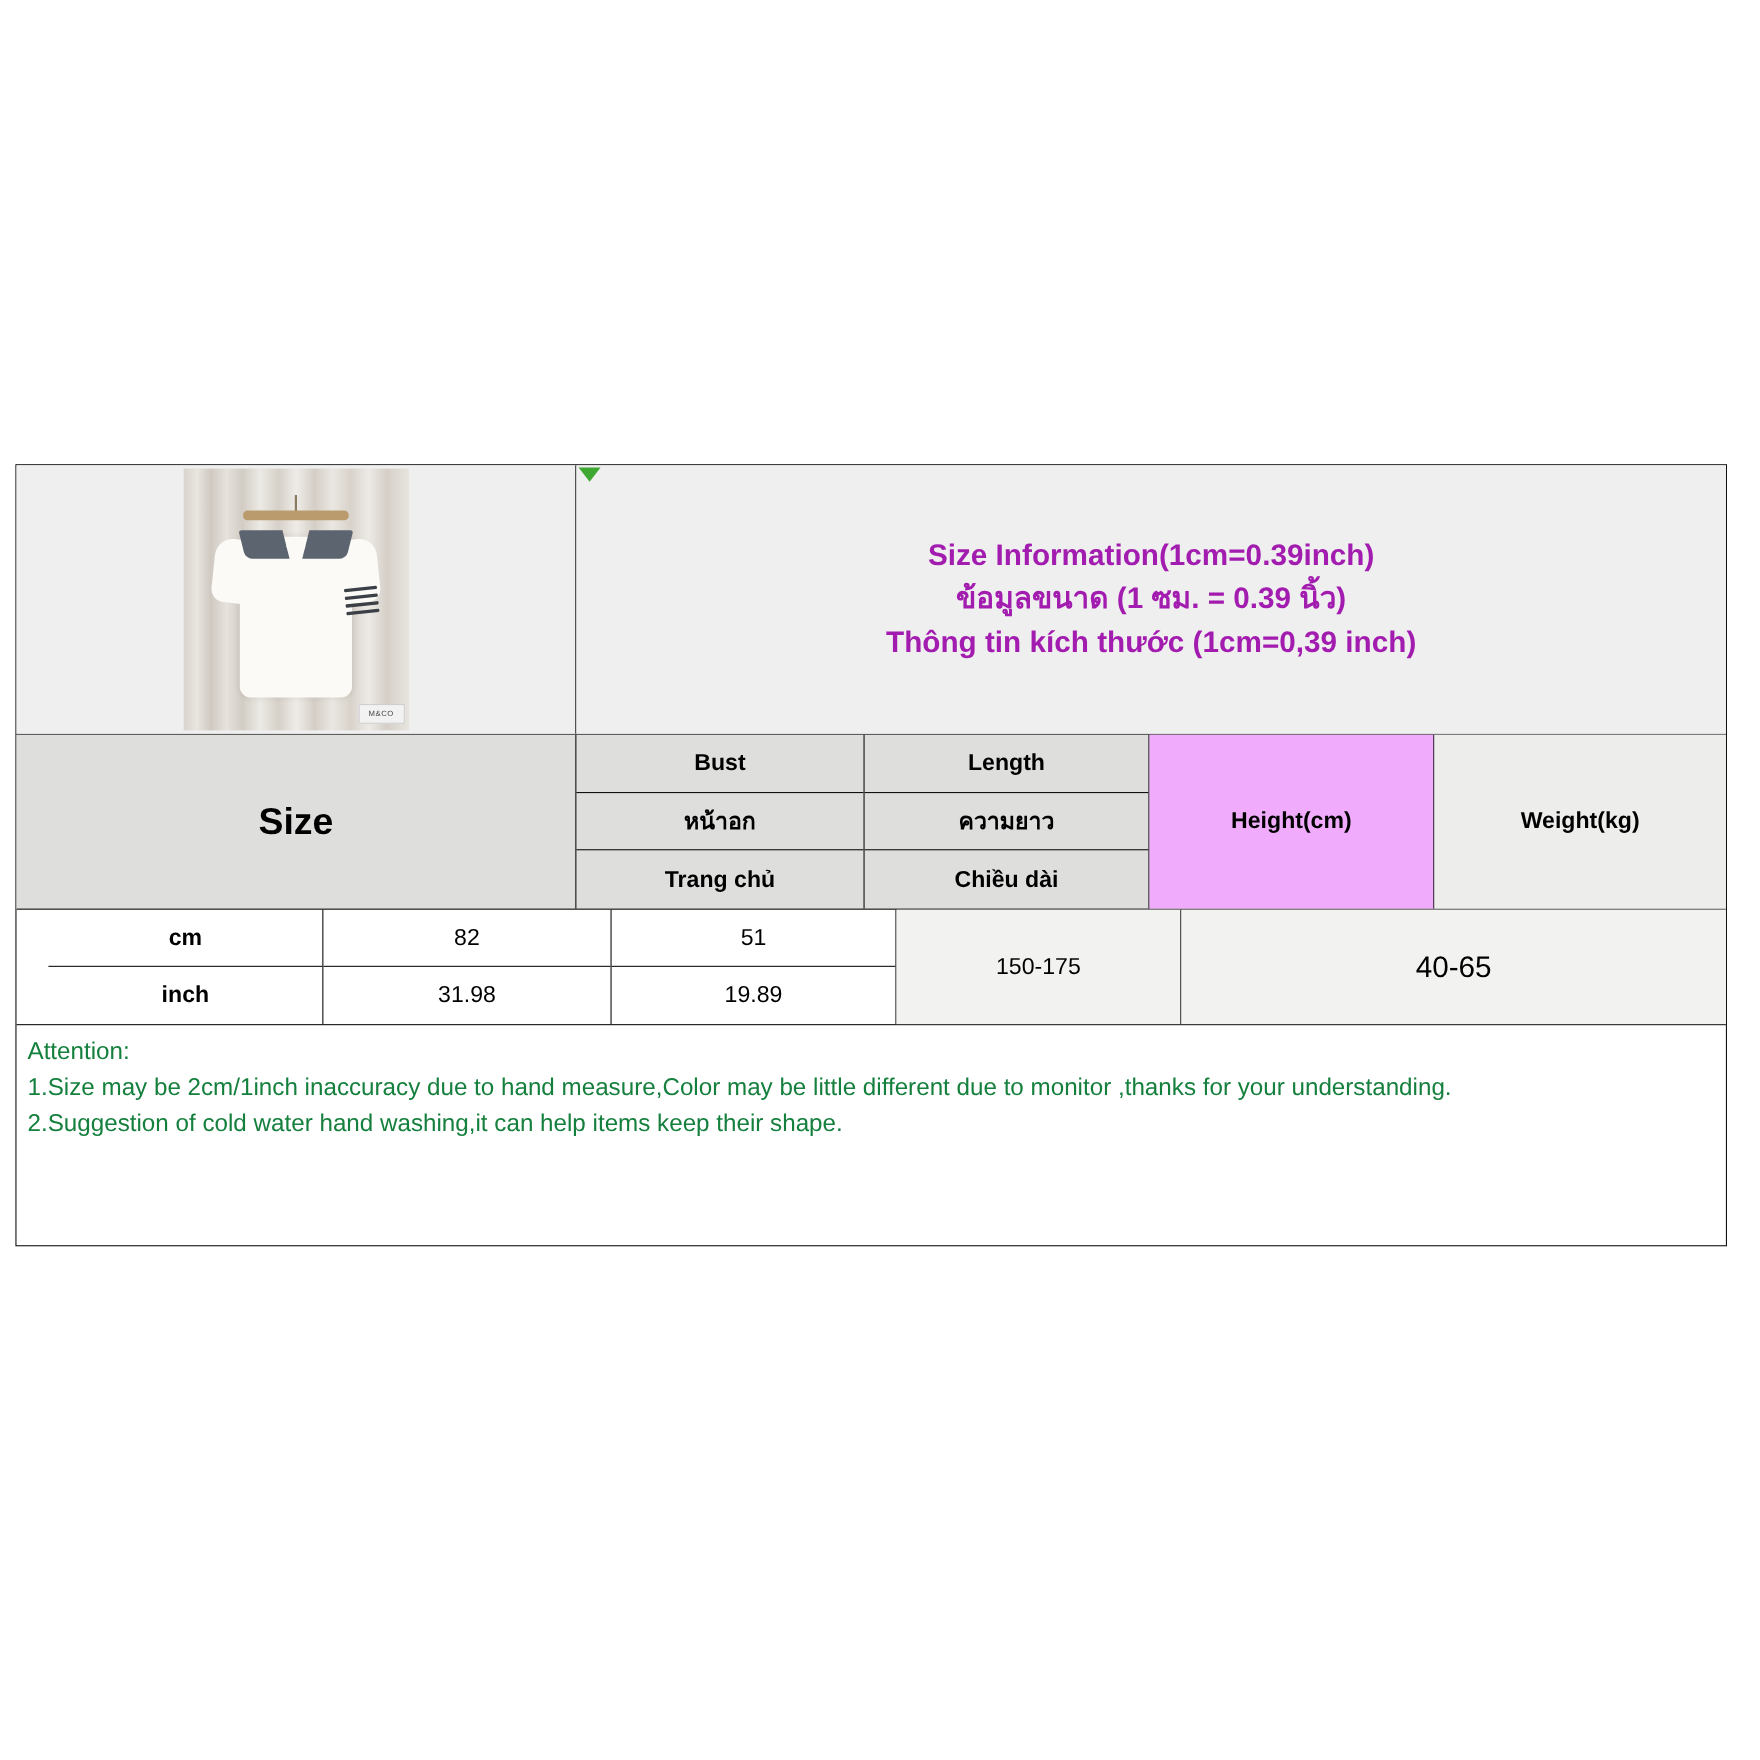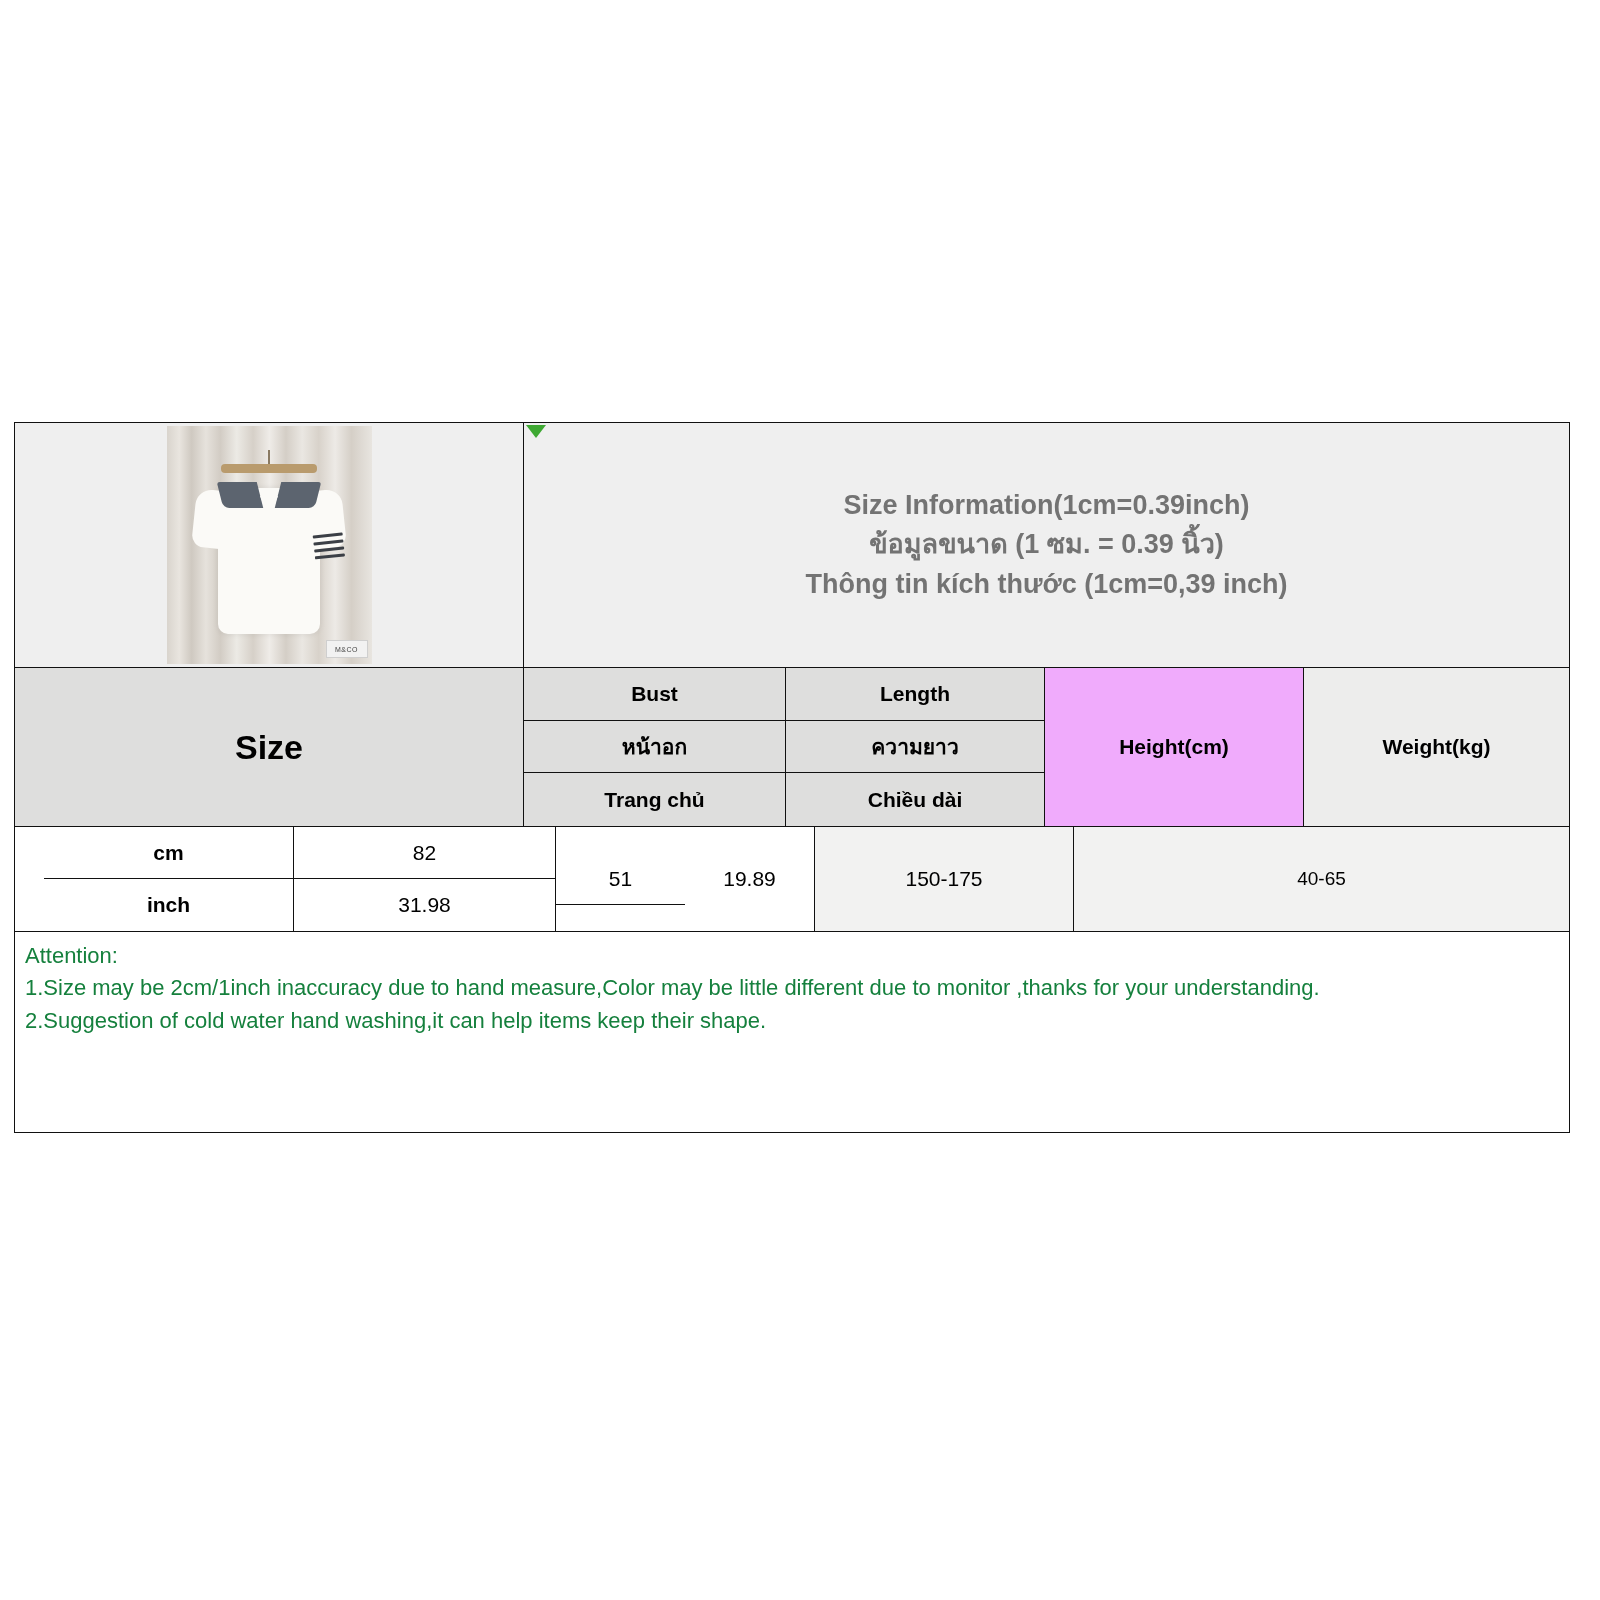--- a/index.html
+++ b/index.html
@@ -162,21 +162,21 @@
     top: 2px;
     width: 0;
     height: 0;
     border-left: 10px solid transparent;
     border-right: 10px solid transparent;
     border-top: 13px solid #3ea832;
   }
   .title-line {
     font-weight: bold;
     font-size: 27px;
-    color: #737373;
+    color: #a21caf;
     line-height: 1.45;
   }
   
   .cols-row {
     display: flex;
     height: 158px;
     border-bottom: 1px solid #111111;
     background: #dededd;
   }
   .cell {
@@ -224,34 +224,34 @@
     display: flex;
     align-items: center;
     justify-content: center;
     border-bottom: 1px solid #111111;
     font-size: 21px;
     font-weight: bold;
     box-sizing: border-box;
   }
   .unit-col .sub:last-child { border-bottom: none; }
   .val-col { width: 262px; flex-direction: column; padding: 0; }
-  .val-col2 { width: 259px; flex-direction: row; padding: 0; }
+  .val-col2 { width: 259px; flex-direction: column; padding: 0; }
   .val-col .sub, .val-col2 .sub {
     width: 100%;
     height: 52px;
     display: flex;
     align-items: center;
     justify-content: center;
     border-bottom: 1px solid #111111;
     font-size: 21px;
     box-sizing: border-box;
   }
   .val-col .sub:last-child, .val-col2 .sub:last-child { border-bottom: none; }
   .d-height { width: 259px; font-size: 21px; background: #f2f2f1; }
-  .d-weight { flex: 1; font-size: 19px; background: #f2f2f1; }
+  .d-weight { flex: 1; font-size: 27px; background: #f2f2f1; }
   
   .attention {
     padding: 8px 10px 60px 10px;
     font-size: 22px;
     line-height: 1.47;
     color: #15803d;
     min-height: 200px;
     box-sizing: border-box;
   }
   .attention p { margin: 0; }

